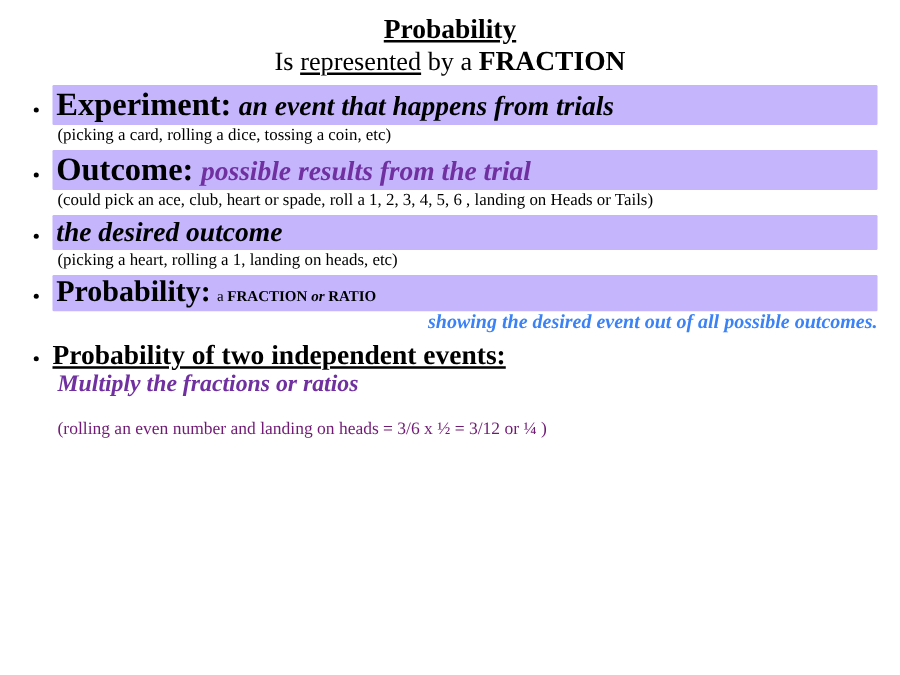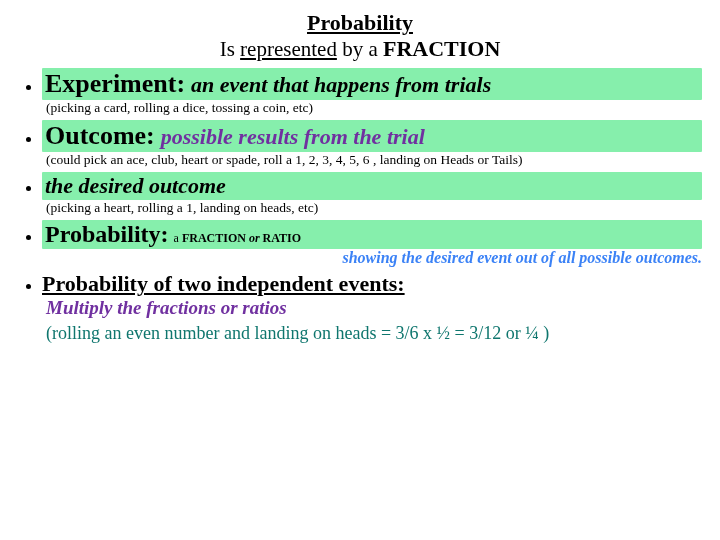--- a/index.html
+++ b/index.html
@@ -141,28 +141,28 @@
 
     .multiply-line {
       font-size: 19px;
       font-style: italic;
       font-weight: bold;
       color: #7030A0;
       margin-left: 4px;
     }
 
     .bottom-line {
-      font-size: 18px;
-      color: #0f766e;
-      margin-left: 4px;
-      margin-top: 4px;
+      font-size: 14px;
+      color: #701a75;
+      margin-left: 4px;
+      margin-top: 17px;
     }
 
     .highlight-row {
-      background-color: #86efac;
+      background-color: #c4b5fd;
       padding: 1px 3px;
       border-radius: 1px;
     }
 
     li { margin-bottom: 4px; }
   </style>
 </head>
 <body>
 
 <div>

